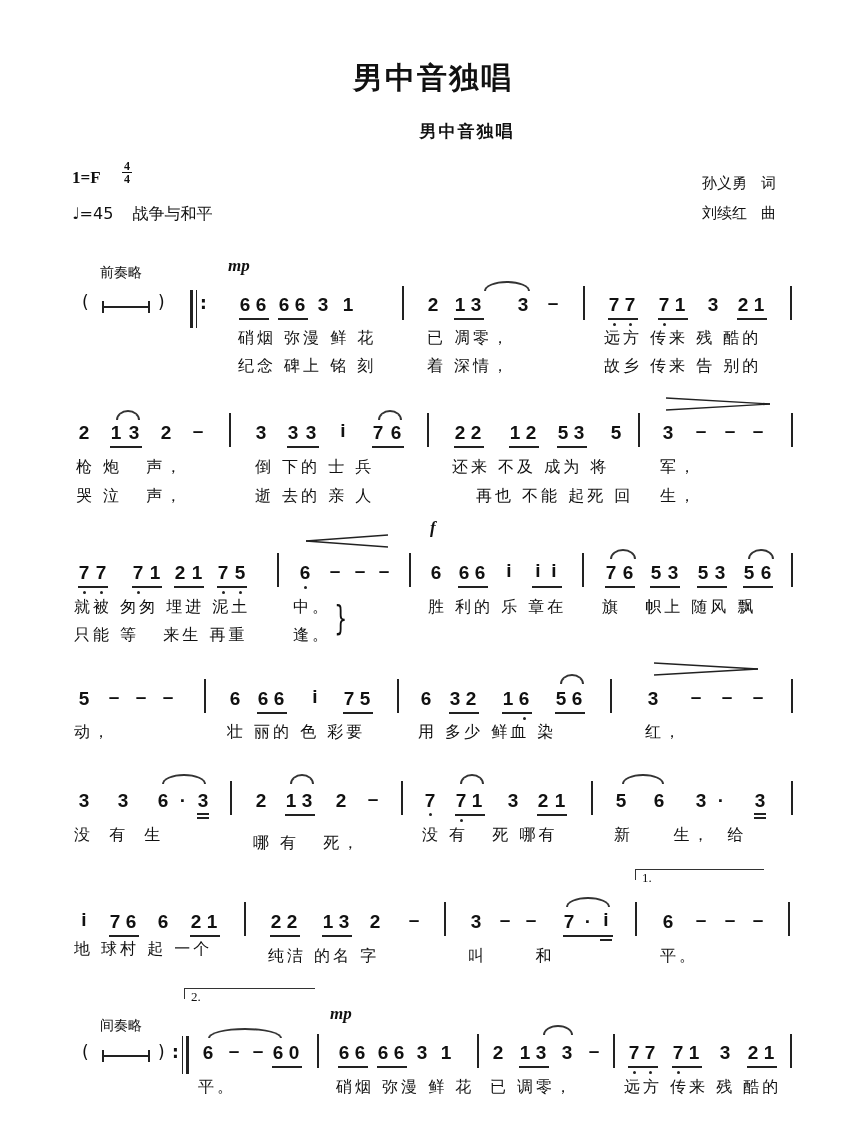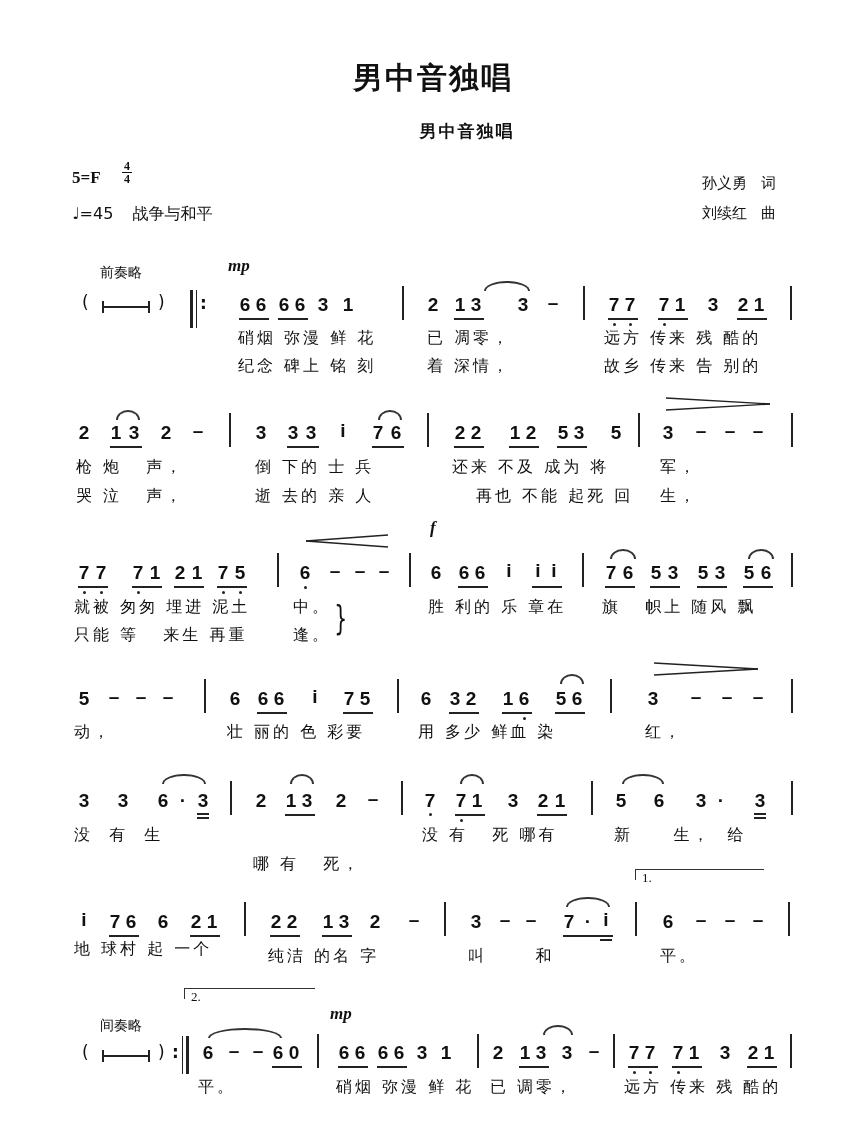--- a/index.html
+++ b/index.html
@@ -27,21 +27,21 @@
   .volta { position:absolute; border-top:1px solid #333; border-left:1px solid #333; height:10px; font-size:13px; padding-left:6px; font-family:"Liberation Serif",serif; }
   .rest-bar { position:absolute; height:2px; background:#222; }
   .rest-bar::before, .rest-bar::after { content:""; position:absolute; top:-5px; width:2px; height:12px; background:#222; }
   .rest-bar::before { left:0; } .rest-bar::after { right:0; }
 </style>
 </head>
 <body>
 
 <div class="abs title">男中音独唱</div>
 <div class="abs subtitle">男中音独唱</div>
-<div class="abs key">5=F</div>
+<div class="abs key">1=F</div>
 <div class="abs timesig">
   <div>4</div>
   <div style="border-top:1px solid #111;width:10px;margin:0 auto;"></div>
   <div>4</div>
 </div>
 <div class="abs tempo">
   <span>♩=45</span>
   <span style="margin-left:14px">战争与和平</span>
 </div>
 <div class="abs credit" style="top:174px">
@@ -278,21 +278,21 @@
   <div class="lyr" style="left:74px;top:825px">没  有  生</div>
   <div class="abs bar" style="left:230px;top:781px;height:34px"></div>
 
   <span class="n" style="left:253px;top:790px">2</span>
   <div class="slur" style="left:290px;top:774px;width:20px"></div>
   <span class="n" style="left:283px;top:790px">1</span>
   <span class="n" style="left:299px;top:790px">3</span>
   <div class="ul" style="left:285px;top:814px;width:30px"></div>
   <span class="n" style="left:333px;top:790px">2</span>
   <span class="n" style="left:365px;top:788px">–</span>
-  <div class="lyr" style="left:253px;top:854px">哪 有   死，</div>
+  <div class="lyr" style="left:253px;top:833px">哪 有   死，</div>
   <div class="abs bar" style="left:401px;top:781px;height:34px"></div>
 
   <span class="n" style="left:422px;top:790px">7</span>
   <div class="dot" style="left:429px;top:813px"></div>
   <div class="slur" style="left:460px;top:774px;width:20px"></div>
   <span class="n" style="left:453px;top:790px">7</span>
   <span class="n" style="left:469px;top:790px">1</span>
   <div class="ul" style="left:455px;top:814px;width:30px"></div>
   <div class="dot" style="left:460px;top:819px"></div>
   <span class="n" style="left:505px;top:790px">3</span>

